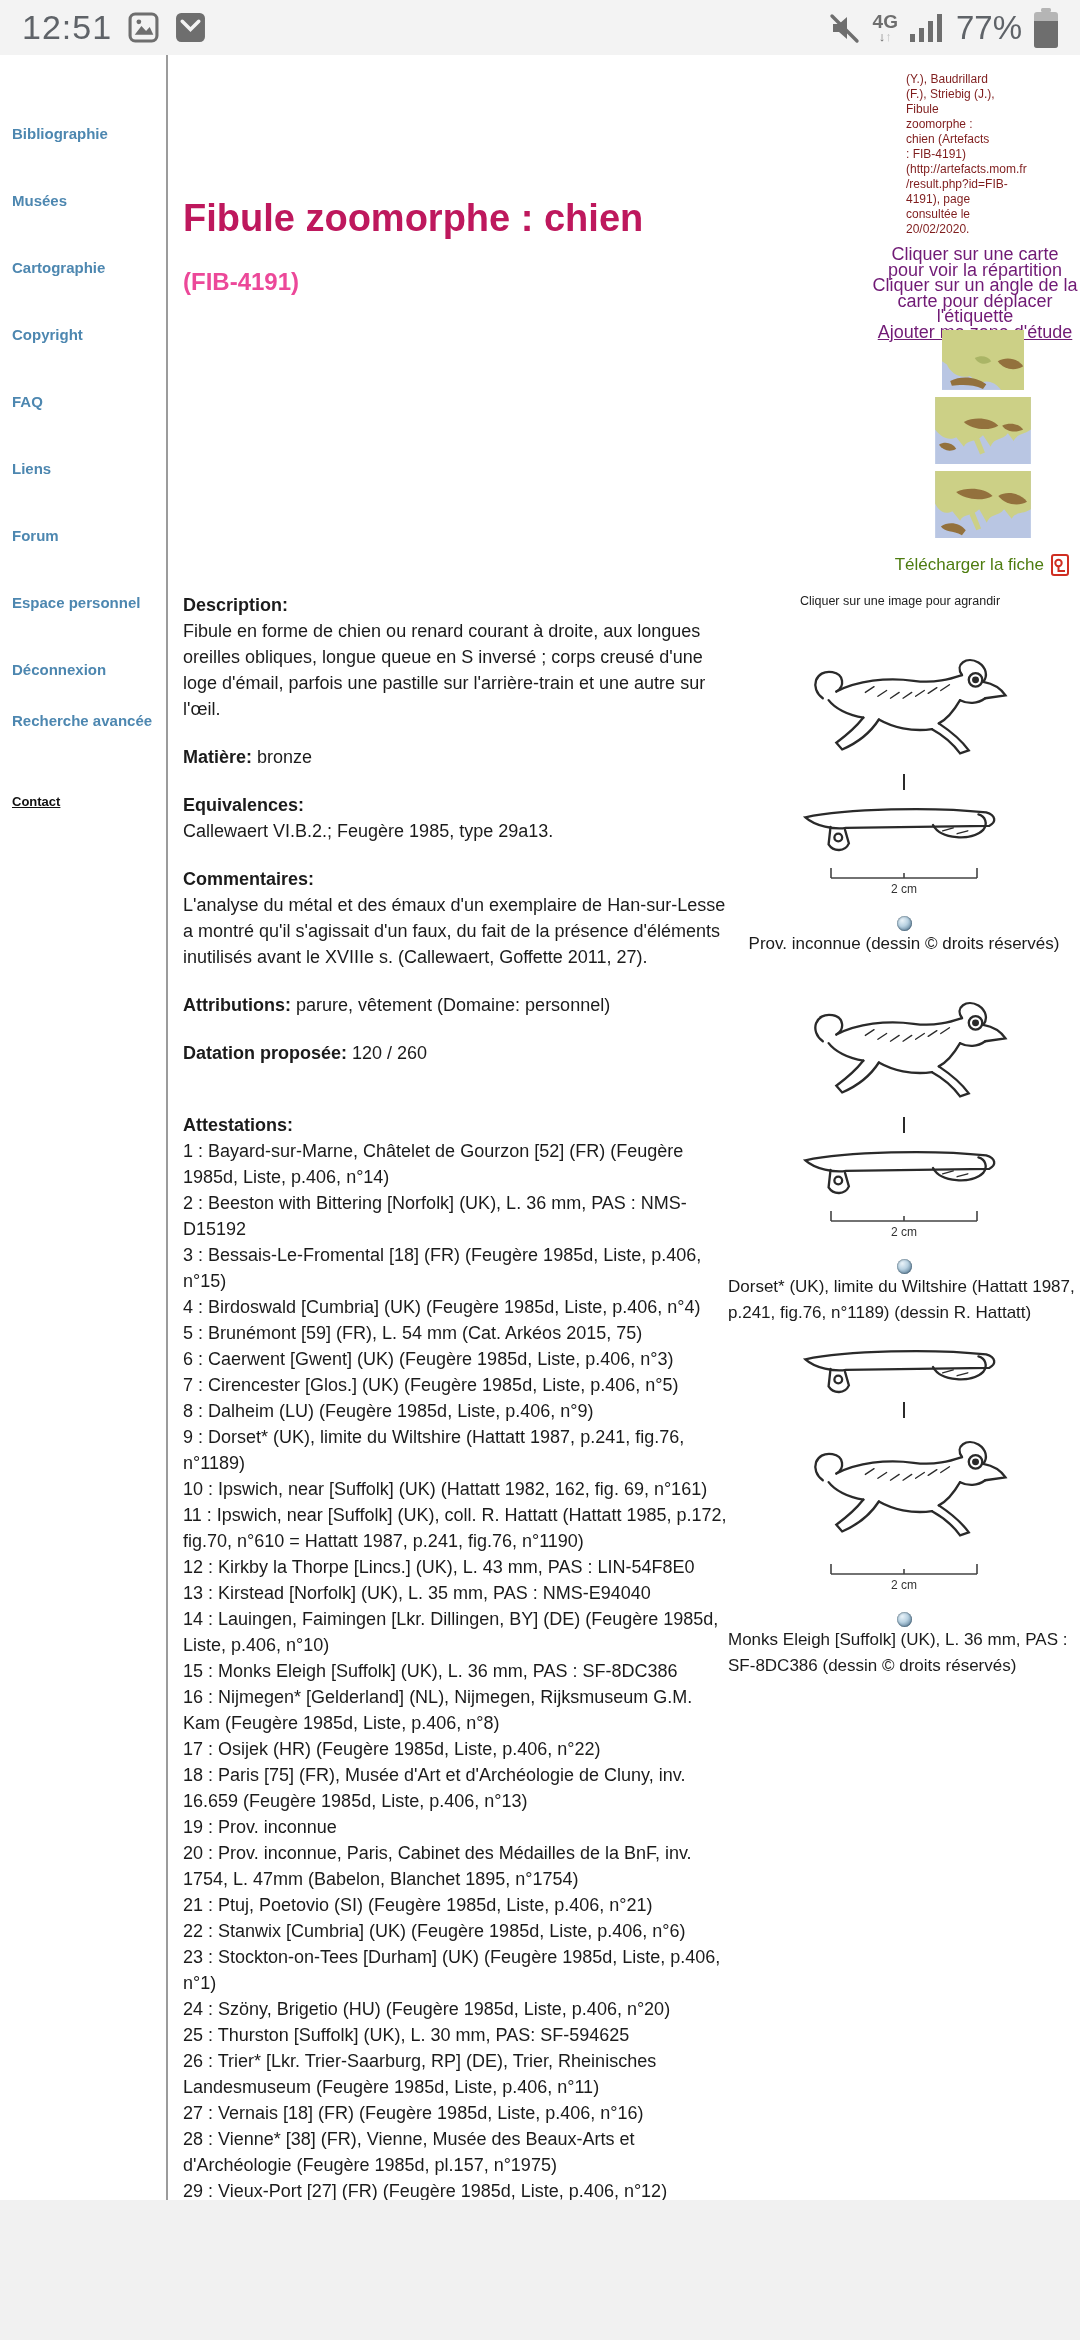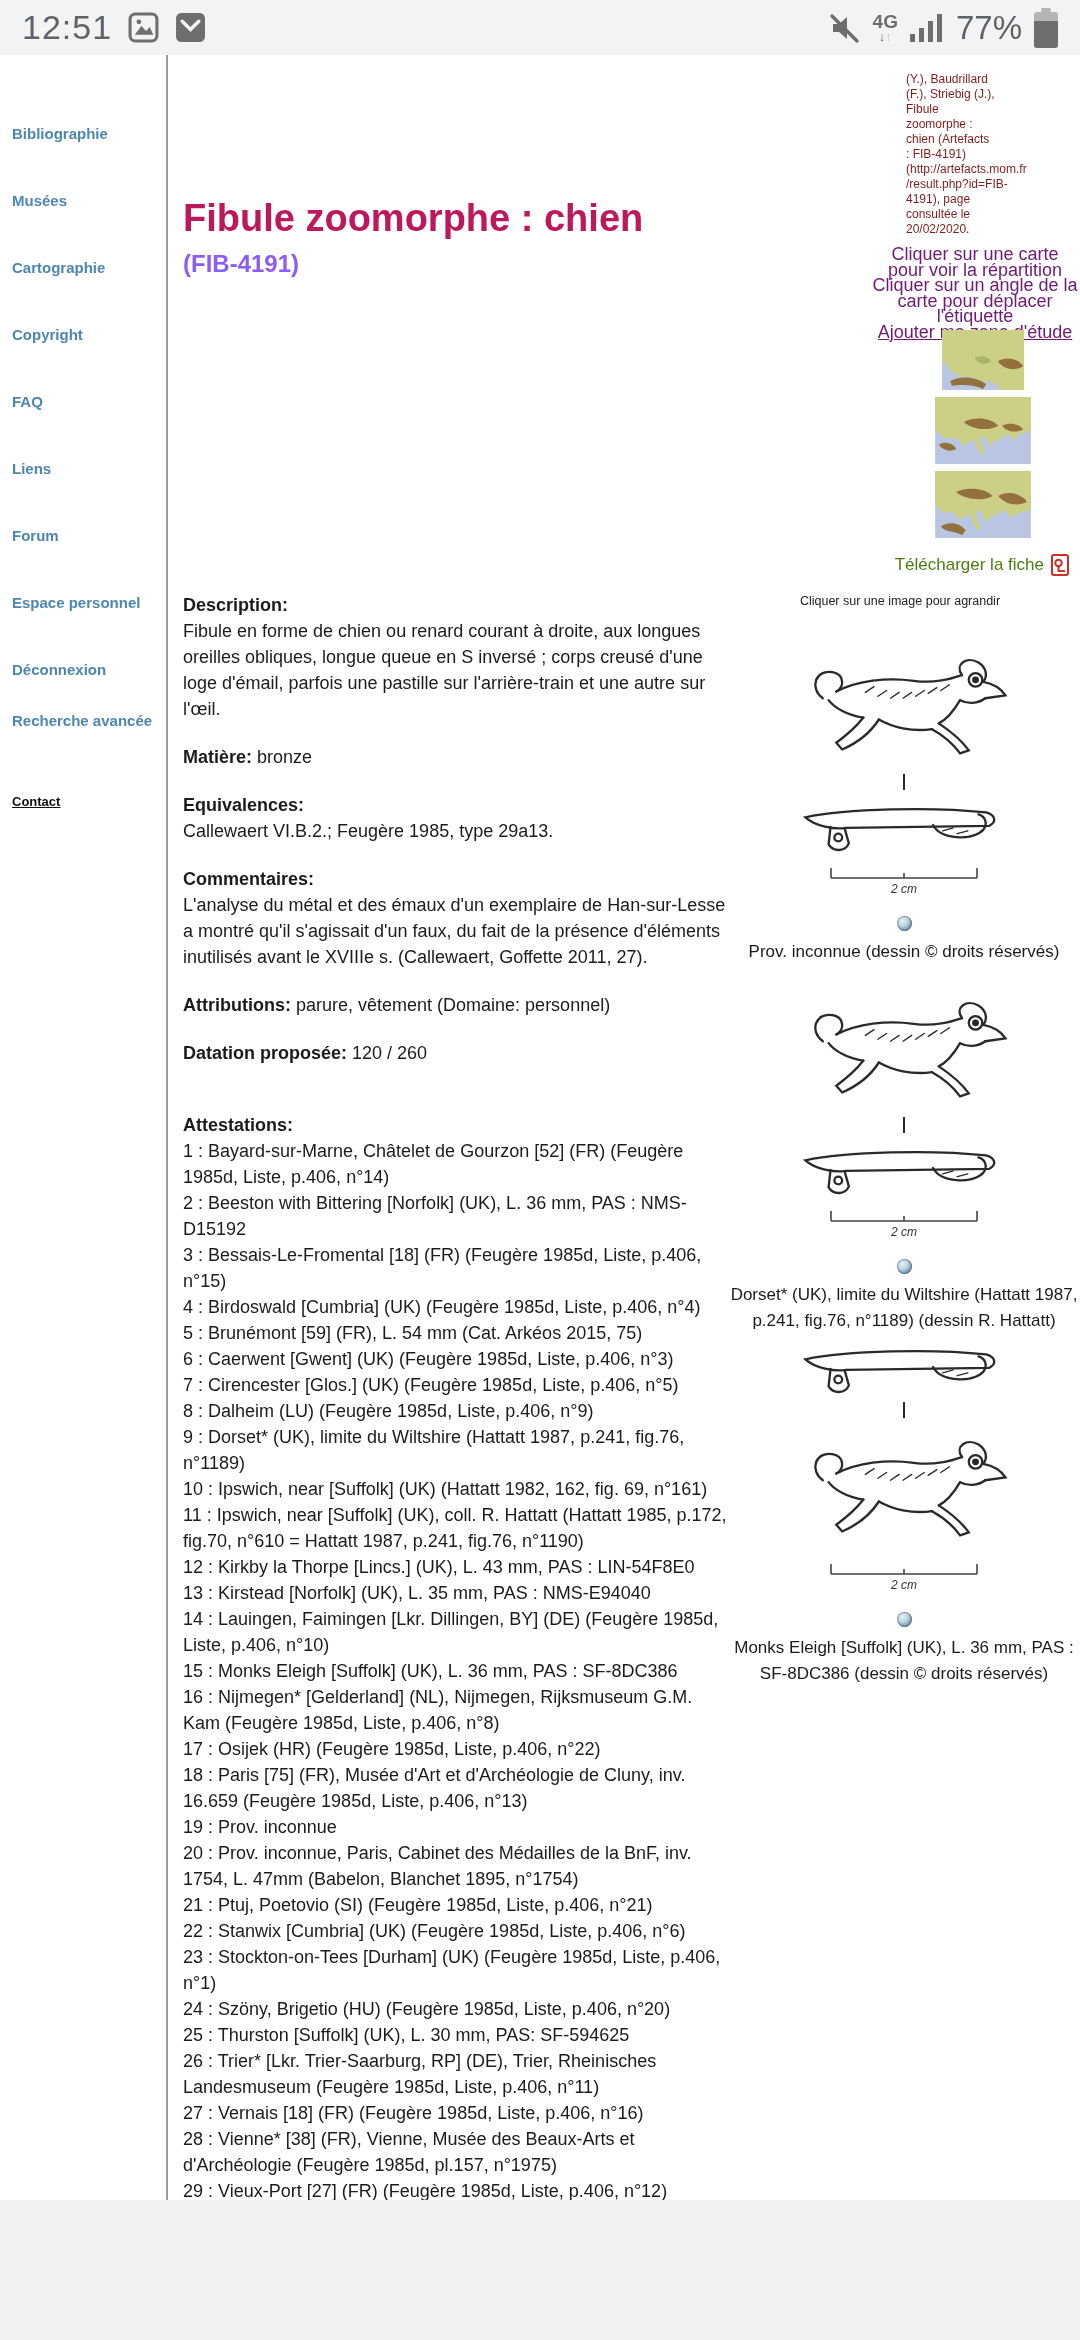--- a/index.html
+++ b/index.html
@@ -21,46 +21,46 @@
   
   #divider{position:absolute;left:166px;top:55px;width:2px;height:2145px;background:#9c9c9c;}
   
   #sidebar{position:absolute;left:12px;top:80px;width:148px;}
   .side-link{font-size:15px;font-weight:bold;color:#4d87b0;line-height:27px;cursor:pointer;white-space:nowrap;margin-top:40px;}
   #adv-search{margin-top:24px;}
   #contact-link{margin-top:60px;font-size:13px;font-weight:bold;color:#111;text-decoration:underline;display:inline-block;}
   
   #main-head{position:absolute;left:183px;top:196px;width:545px;}
   #page-title{font-size:38px;font-weight:bold;color:#be185d;margin:0;line-height:44px;}
-  #page-id{font-size:24px;font-weight:bold;color:#8b5cf6;margin-top:10px;}
+  #page-id{font-size:24px;font-weight:bold;color:#ec4899;margin-top:28px;}
   #main-sections{position:absolute;left:183px;top:592px;width:548px;font-size:18px;line-height:26px;color:#1b1b1b;}
   .blk{margin:0 0 22px 0;}
   .blk b{font-weight:bold;}
   .att-block{margin-top:46px;}
   .att-item{margin:0;}
   
   #citation{position:absolute;left:906px;top:72px;width:172px;font-size:12px;line-height:15px;color:#7f1d1d;}
   #map-instructions{position:absolute;left:872px;top:247px;width:206px;text-align:center;font-size:18px;line-height:15.5px;color:#701a75;}
   #add-zone{text-decoration:underline;cursor:pointer;display:inline-block;}
   #maps{position:absolute;left:930px;top:330px;width:106px;display:flex;flex-direction:column;align-items:center;}
   .map-thumb{display:block;margin-bottom:7px;cursor:pointer;}
   #download-row{position:absolute;left:880px;top:554px;width:190px;text-align:right;font-size:17px;color:#4d7c0f;
     display:flex;align-items:center;justify-content:flex-end;gap:6px;}
   #img-hint{position:absolute;left:740px;top:594px;width:320px;text-align:center;font-size:12.5px;color:#222;}
   
   .figure{position:absolute;left:728px;width:352px;display:flex;flex-direction:column;align-items:center;}
   #fig-1{top:642px;} #fig-2{top:985px;} #fig-3{top:1338px;}
   .fig-tick{width:2px;height:16px;background:#2a2a2a;margin:6px 0;}
   .drawing{cursor:pointer;}
-  .scale-wrap{margin-top:12px;display:flex;flex-direction:column;align-items:center;font-style:italic;}
+  .scale-wrap{margin-top:12px;display:flex;flex-direction:column;align-items:center;}
   .scale-label{font-size:12px;color:#333;margin-top:2px;}
   .globe{width:15px;height:15px;border-radius:50%;margin-top:20px;
     background:radial-gradient(circle at 35% 30%,#eaf3f9 0%,#b9d2e2 40%,#6d8ea6 75%,#2a4356 100%);
     box-shadow:inset 0 0 2px #1d3242;}
-  .fig-caption{margin-top:8px;font-size:17px;line-height:26px;text-align:center;color:#1b1b1b;}
+  .fig-caption{font-size:17px;line-height:26px;color:#1b1b1b;}
   
   #nav-bar{position:absolute;left:0;top:2200px;width:1080px;height:140px;background:#f1f1f1;}
   svg{display:block;}
 </style>
 </head>
 <body>
 
 <svg width="0" height="0" style="position:absolute">
   <defs>
     <g id="sym-dog" fill="none" stroke="#2a2a2a" stroke-width="2.4" stroke-linecap="round">

